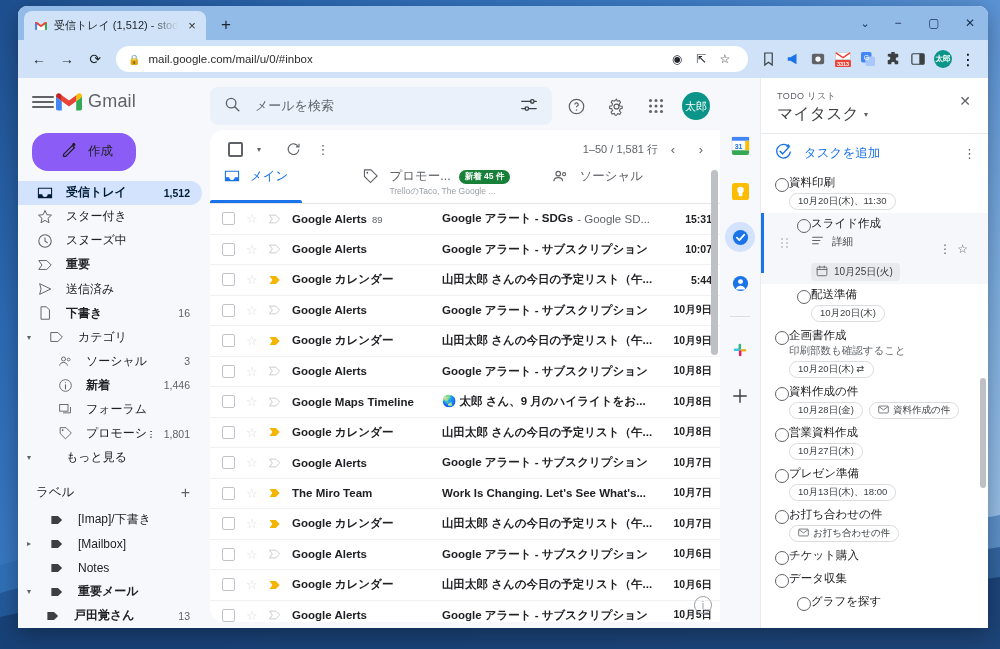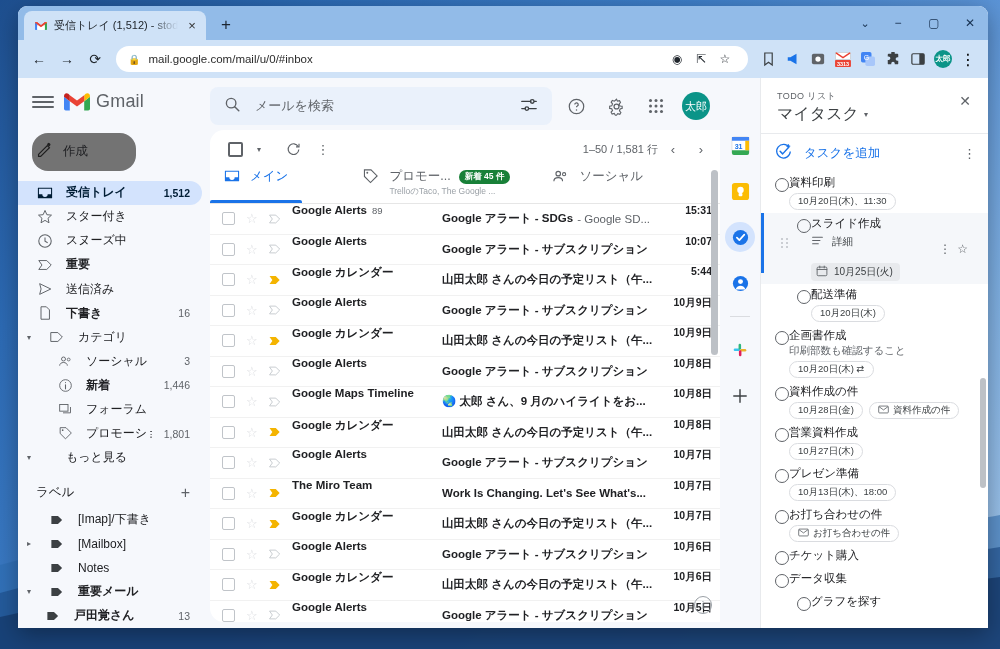--- a/index.html
+++ b/index.html
@@ -93,30 +93,30 @@
     width: 18px; height: 18px; border-radius:50%; background:#0b9488;
     color:#fff; font-size:7.5px; display:flex; align-items:center; justify-content:center;
     font-weight:700;
   }
 
   
   .app { flex: 1; display: flex; background: #f6f8fc; min-height: 0; }
 
   
   .leftnav { width: 192px; flex:none; padding-top: 4px; display:flex; flex-direction:column; }
-  .gmhead { height: 44px; display:flex; align-items:center; gap: 10px; padding-left: 14px; }
+  .gmhead { height: 44px; display:flex; align-items:center; gap: 2px; padding-left: 14px; }
   .hamburger { width: 22px; height:22px; display:flex; flex-direction:column;
     justify-content:center; gap:3px; cursor:pointer; }
   .hamburger i { display:block; height:2px; background:#5f6368; border-radius:1px; }
   .gmail-logo { display:flex; align-items:center; gap:6px; }
   .gmail-word { font-size: 18px; color:#5f6368; letter-spacing: .2px; }
   .compose {
     margin: 12px 10px 10px 14px; width: 104px; height: 42px; border-radius: 16px;
-    background: #737373; display:flex; align-items:center; gap:10px;
-    padding-left: 4px; font-size: 12.5px; color:#202124; cursor:pointer;
+    background: #8b5cf6; display:flex; align-items:center; gap:10px;
+    padding-left: 29px; font-size: 12.5px; color:#202124; cursor:pointer;
   }
   .navitem {
     height: 27px; display:flex; align-items:center; gap:12px;
     padding-left: 18px; padding-right: 12px; border-radius: 0 14px 14px 0;
     font-size: 12px; color:#202124; cursor:pointer; margin-right: 8px;
   }
   .navitem.active { background:#d3e3fd; font-weight:700; color:#001d35; }
   .navitem .ico { width:18px; height:18px; flex:none; display:flex;
     align-items:center; justify-content:center; }
   .navitem .lbl { flex:1; white-space:nowrap; overflow:hidden; }
@@ -183,21 +183,21 @@
   .ltab .t-title { display:flex; align-items:center; gap:8px; }
   .ltab .t-sub { font-size: 8.5px; color:#9aa0a6; margin-top:1px;
     max-width:120px; white-space:nowrap; overflow:hidden; text-overflow:ellipsis; }
   .badge-new {
     background:#188038; color:#fff; font-size:8.5px; padding: 1px 6px;
     border-radius: 9px; font-weight:700; white-space:nowrap;
   }
 
   .rows { flex:1; overflow:hidden; position:relative; }
   .row {
-    height: 30.5px; display:flex; gap: 0;
+    height: 30.5px; display:flex; align-items:center; gap: 0;
     border-bottom: 1px solid #f1f1f1; padding-left: 12px; padding-right: 8px;
     font-size: 11.5px; cursor:pointer;
   }
   .row .c-cb { width: 24px; display:flex; align-items:center; }
   .row .c-cb .b { width:13px; height:13px; border:1.6px solid #c0c4c9; border-radius:2px; }
   .row .c-star { width: 22px; color:#dadce0; font-size:13px; display:flex; align-items:center; }
   .row .c-imp { width: 24px; display:flex; align-items:center; }
   .row .c-from {
     width: 150px; font-weight: 700; color:#202124; white-space:nowrap;
     overflow:hidden; text-overflow:ellipsis; display:flex; align-items:baseline; gap:5px;

